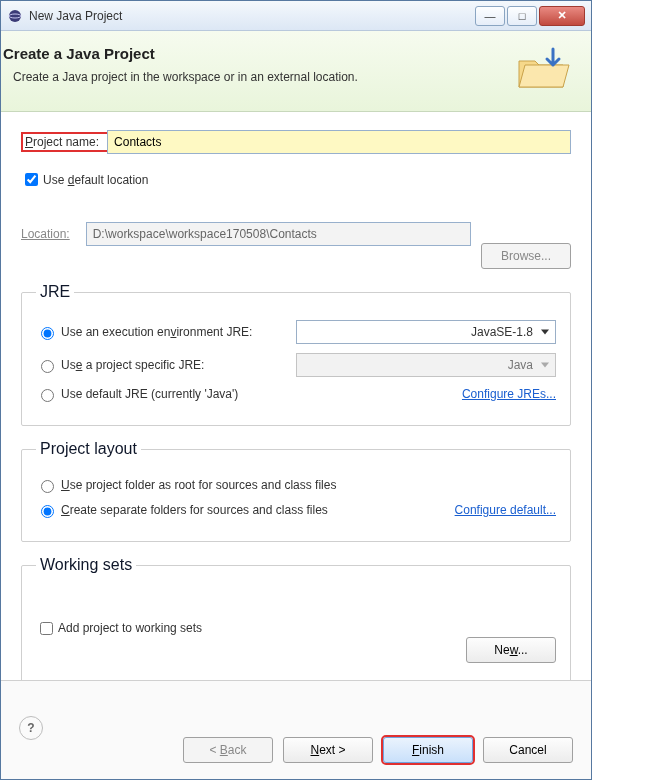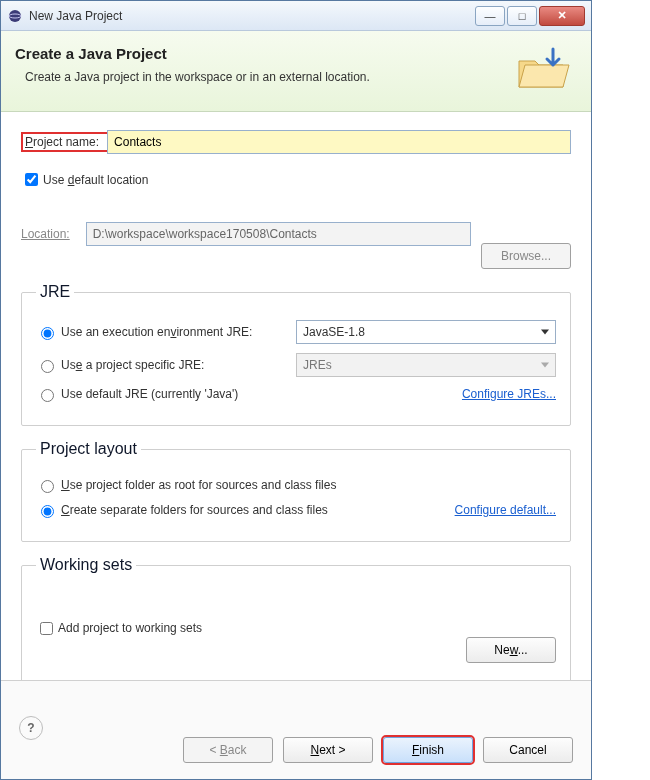--- a/index.html
+++ b/index.html
@@ -49,21 +49,21 @@
   .win-btn.close {
     width: 46px;
     background: linear-gradient(#e98a82, #c14a3f);
     border-color: #a03a30;
     color: #fff;
     font-weight: bold;
   }
   .header-banner {
     background: linear-gradient(#f6fbef, #e9f5db);
     border-bottom: 1px solid #c8d8bc;
-    padding: 14px 20px 18px 14px;
+    padding: 14px 20px 18px 2px;
     display: flex;
     align-items: flex-start;
   }
   .header-text { flex: 1; }
   .header-title { font-size: 15px; font-weight: bold; color: #222; margin-bottom: 8px; }
   .header-sub { font-size: 12px; color: #333; margin-left: 10px; }
   .header-icon {
     width: 56px; height: 48px;
     display: flex; align-items: center; justify-content: center;
   }
@@ -123,20 +123,21 @@
   .select {
     height: 24px;
     border: 1px solid #9aafc7;
     background: #fff;
     padding: 0 22px 0 6px;
     font-size: 12px;
     min-width: 260px;
     position: relative;
     display: inline-flex;
     align-items: center;
+    justify-content: flex-end;
   }
   .select.dis { background: #f2f2f2; color: #777; border-color: #c4c4c4; }
   .select .caret {
     position: absolute; right: 6px; top: 50%;
     transform: translateY(-50%);
     width: 0; height: 0;
     border-left: 4px solid transparent;
     border-right: 4px solid transparent;
     border-top: 5px solid #333;
   }
@@ -231,21 +232,21 @@
         <div class="select">
           <span>JavaSE-1.8</span>
           <span class="caret"></span>
         </div>
       </div>
       <div class="radio-row">
         <input type="radio" name="jre" style="">
         <span><span>Us</span><span class="mn">e</span><span> a project specific JRE:</span></span>
         <span class="right"></span>
         <div class="select dis">
-          <span>JREs</span>
+          <span>Java</span>
           <span class="caret"></span>
         </div>
       </div>
       <div class="radio-row">
         <input type="radio" name="jre" style="">
         <span>Use default JRE (currently 'Java')</span>
         <span class="right link">Configure JREs...</span>
       </div>
     </fieldset>
 

